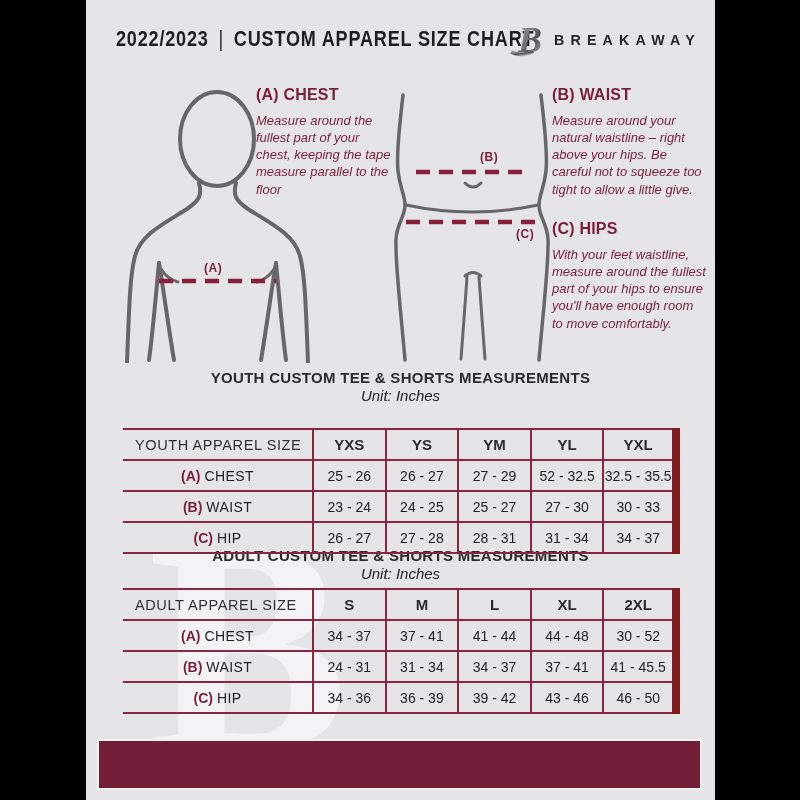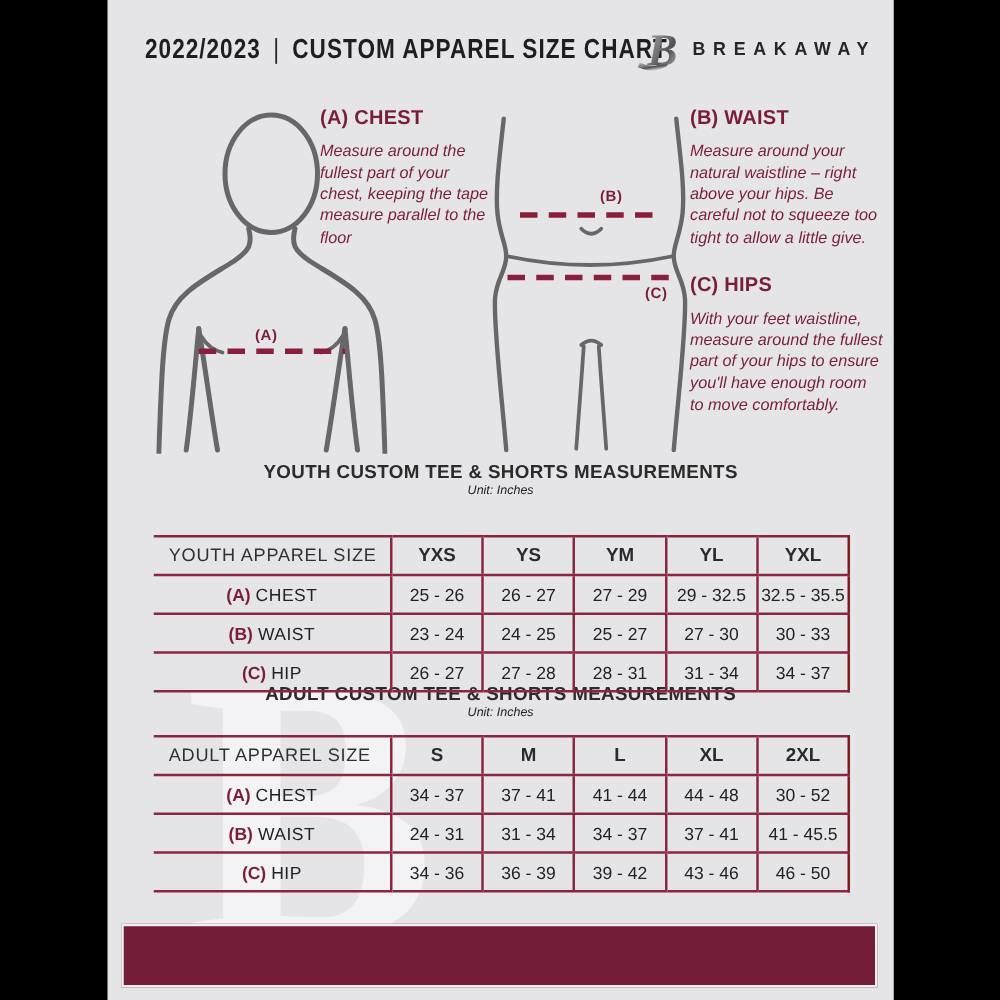--- a/index.html
+++ b/index.html
@@ -39,34 +39,34 @@
   .chest-block{left:170px;top:1px;width:140px;}
   .waist-block{left:466px;top:1px;width:155px;}
   .hips-block{left:466px;top:135px;width:155px;}
   
   .sec-title{
     position:absolute;left:0;width:629px;text-align:center;
     font-size:15px;font-weight:700;color:#2b2b2b;letter-spacing:.3px;
   }
   .sec-unit{
     position:absolute;left:0;width:629px;text-align:center;
-    font-size:10px;font-style:italic;color:#222;
+    font-size:15px;font-style:italic;color:#222;
   }
   
   table.size{
     position:absolute;left:37px;width:557px;border-collapse:collapse;
     table-layout:fixed;z-index:1;background:transparent;
   }
   table.size col.lbl{width:190px;}
   table.size td,table.size th{
     height:29px;padding:0;border-top:2px solid #8a2640;border-bottom:2px solid #8a2640;
     font-size:14px;color:#222;text-align:center;vertical-align:middle;background:transparent;
   }
   table.size .szcol{border-left:2px solid #8a2640;}
-  table.size .last{border-right:2px solid #7f1d1d;}
+  table.size .last{border-right:8px solid #7f1d1d;}
   table.size th{font-weight:700;font-size:15px;color:#2b2b2b;}
   table.size th.lblhead{
     font-weight:400;text-align:left;padding-left:12px;font-size:14.5px;
     color:#303030;letter-spacing:.6px;
   }
   td.rowlabel{text-align:left;padding-left:12px;font-size:14.5px;}
   td.rowlabel .k{font-weight:700;color:#7a1e38;}
   td.rowlabel .l{color:#222;margin-left:4px;letter-spacing:.4px;}
   
   .watermark{
@@ -174,21 +174,21 @@
         <th class="szcol">YL</th>
         <th class="szcol last">YXL</th>
       </tr>
     </thead>
     <tbody>
       <tr>
         <td class="rowlabel"><span class="k">(A)</span><span class="l">CHEST</span></td>
         <td class="szcol">25 - 26</td>
         <td class="szcol">26 - 27</td>
         <td class="szcol">27 - 29</td>
-        <td class="szcol">29 - 32.5</td>
+        <td class="szcol">52 - 32.5</td>
         <td class="szcol last">32.5 - 35.5</td>
       </tr>
       <tr>
         <td class="rowlabel"><span class="k">(B)</span><span class="l">WAIST</span></td>
         <td class="szcol">23 - 24</td>
         <td class="szcol">24 - 25</td>
         <td class="szcol">25 - 27</td>
         <td class="szcol">27 - 30</td>
         <td class="szcol last">30 - 33</td>
       </tr>

